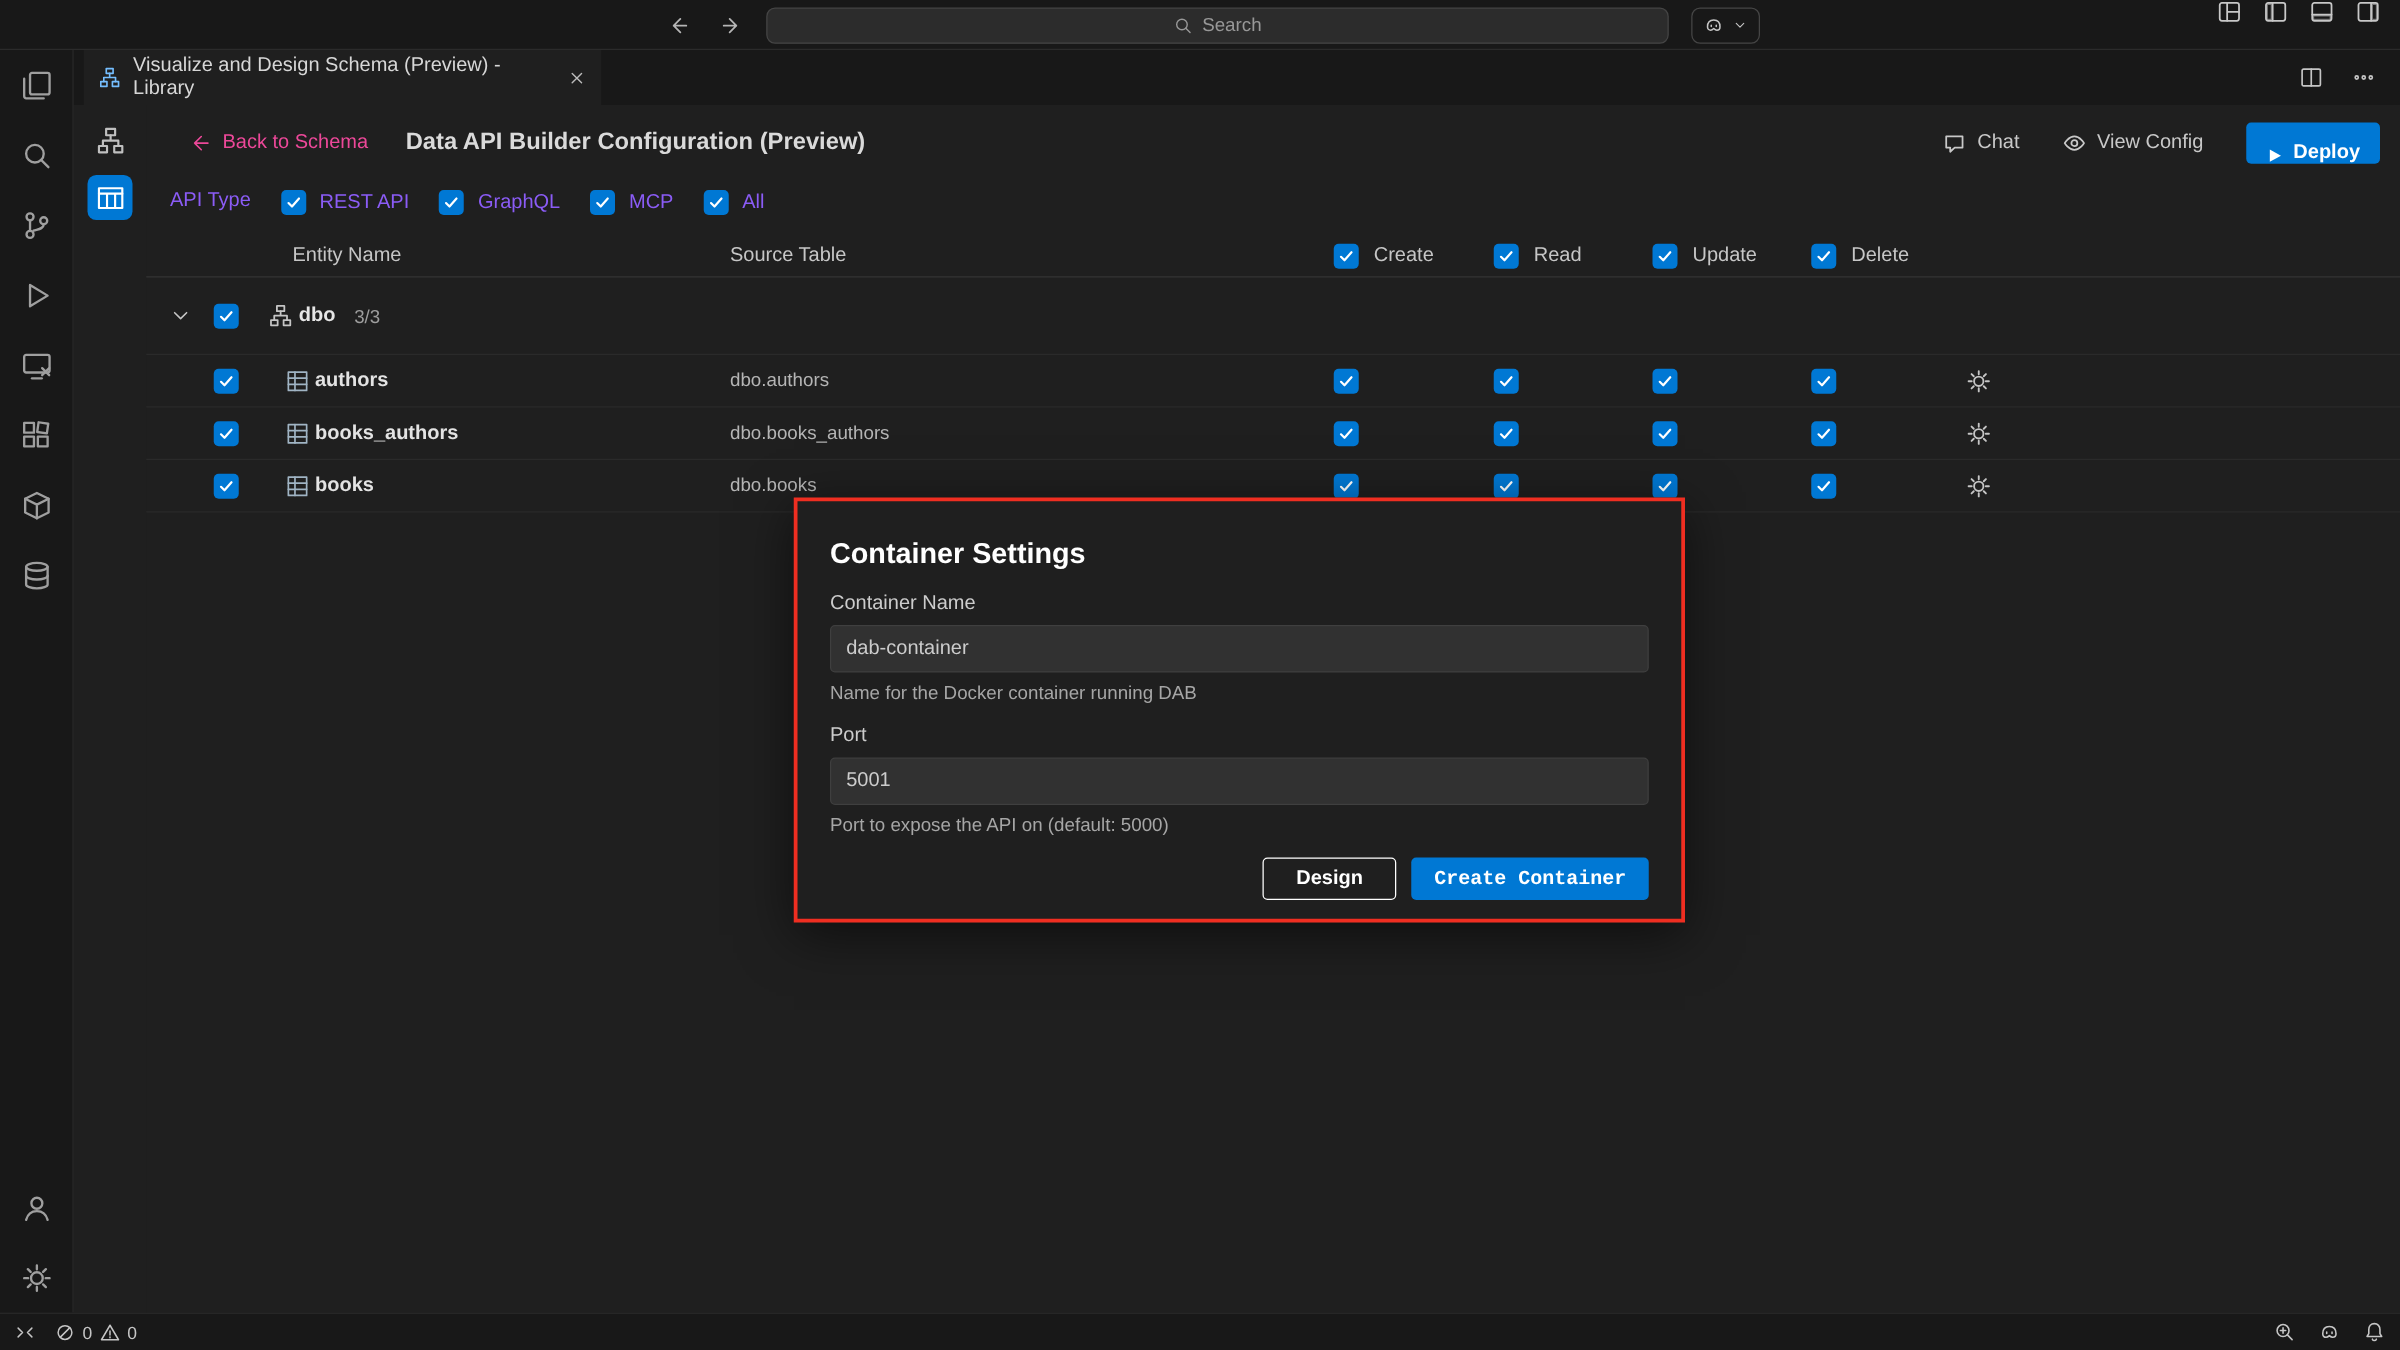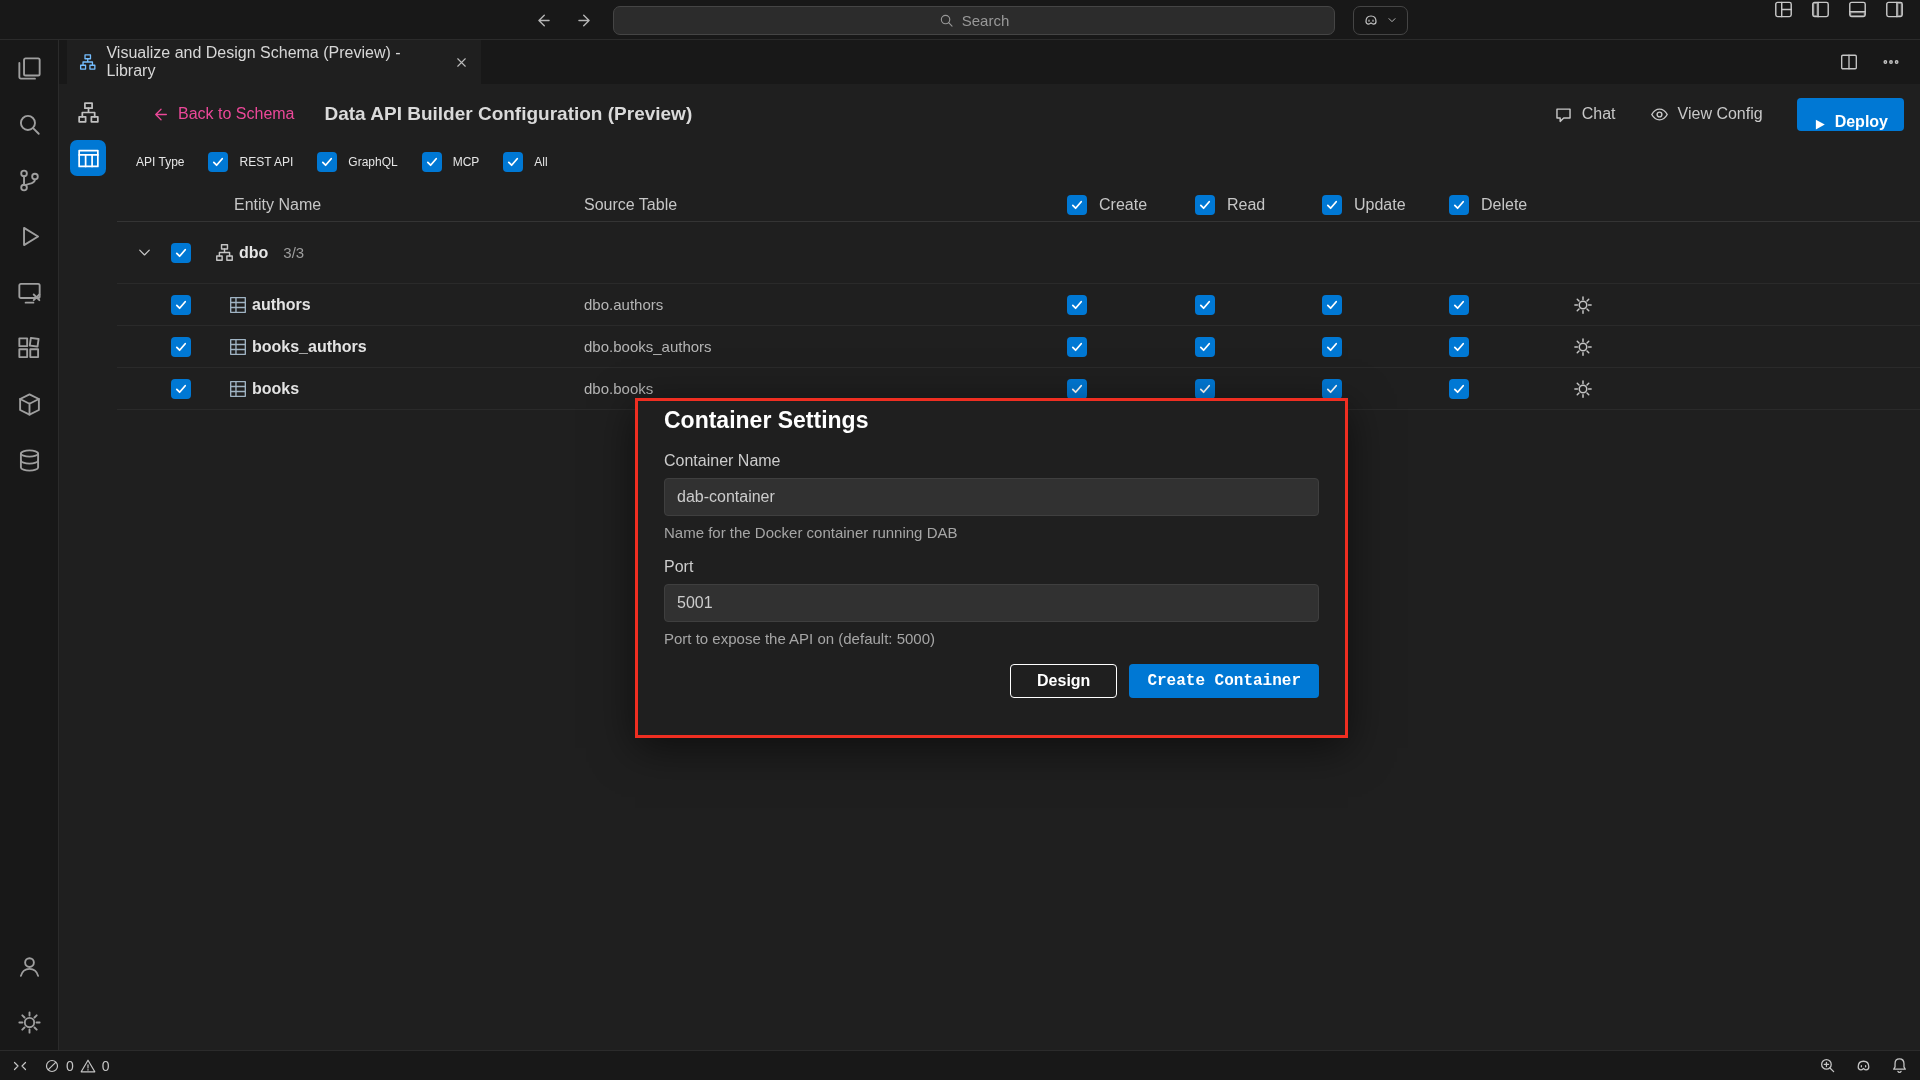--- a/index.html
+++ b/index.html
@@ -64,21 +64,21 @@
   .back svg{width:17px;height:17px}
   .page-title{margin-left:30px;font-size:19px;font-weight:700;color:#dadada}
   .header-actions{margin-left:auto;display:flex;align-items:center;gap:34px}
   .h-action{display:flex;gap:9px;align-items:center;font-size:16px;color:#c8c8c8;cursor:pointer}
   .h-action svg{width:19px;height:19px}
   .deploy{background:var(--accent,#0078d4);color:#fff;border-radius:4px;height:33px;padding:0 16px;
     display:flex;align-items:flex-end;gap:9px;font-weight:600;font-size:16px;cursor:pointer}
   .deploy svg{width:13px;height:13px}
 
   
-  .api-row{display:flex;align-items:center;gap:24px;padding-left:19px;margin-top:20px;font-size:12px;color:#e5e5e5}
+  .api-row{display:flex;align-items:flex-start;gap:24px;padding-left:19px;margin-top:20px;font-size:16px;color:#8b5cf6}
   .opt{display:flex;align-items:center;gap:11px;cursor:pointer}
   .cb{width:20px;height:20px;border-radius:4px;background:var(--accent,#0078d4);display:inline-flex;
     align-items:center;justify-content:center;flex:none;cursor:pointer}
   .cb svg{width:14px;height:14px;stroke:#fff;fill:none;stroke-width:2;stroke-linecap:round;stroke-linejoin:round}
 
   
   .filter-row{display:flex;align-items:center;margin-top:16px;padding:0 18px 0 19px}
   .filter-wrap{position:relative}
   .filter-wrap svg{position:absolute;left:10px;top:8px;width:15px;height:15px;color:#8d8d8d}
   .filter-input{width:216px;height:31px;background:#2b2b2b;border:1px solid #3f3f3f;border-radius:3px;
@@ -89,21 +89,21 @@
   
   .tgrid{display:grid;grid-template-columns:54px 44px 37px 332px 483px 128px 127px 127px 124px 1fr;align-items:center}
   .thead{height:34px;margin-top:16px;border-bottom:1px solid #343434;color:#c6c6c6;font-size:16px}
   .th-entity{grid-column:1/5;padding-left:117px}
   .th-perm{display:flex;align-items:center;gap:12px}
   .grow-row{height:62px;border-bottom:1px solid var(--row-border,#2a2a2a)}
   .chev-cell{display:flex;justify-content:center;color:#c5c5c5;cursor:pointer}
   .chev-cell svg{width:17px;height:17px}
   .schema-ic{color:#c5c5c5}
   .schema-ic svg{width:19px;height:19px}
-  .gname{display:flex;align-items:flex-start;gap:15px;margin-left:-13px}
+  .gname{display:flex;align-items:flex-end;gap:15px;margin-left:-13px}
   .gname .nm{font-weight:700;color:#e6e6e6}
   .gname .cnt{color:#9d9d9d;font-size:15px}
   .trow{height:42px;border-bottom:1px solid var(--row-border,#2a2a2a);font-size:16px}
   .ticon{margin-left:14px;color:#a0b4c4}
   .ticon svg{width:18px;height:18px}
   .name{font-weight:700;color:#e3e3e3}
   .src{color:#b5b5b5;font-size:15px}
   .gear-cell{color:#c5c5c5;cursor:pointer}
   .gear-cell svg{width:20px;height:20px}
 
@@ -111,21 +111,21 @@
   .statusbar{height:30px;background:var(--bg-shell,#181818);border-top:1px solid var(--border,#2b2b2b);
     display:flex;align-items:center;padding:0 12px;gap:16px;font-size:14px;color:#c5c5c5}
   .sb-group{display:flex;align-items:center;gap:6px;cursor:pointer}
   .sb-group svg{width:16px;height:16px}
   .sb-right{margin-left:auto;display:flex;gap:19px;align-items:center}
   .sb-right svg{width:17px;height:17px}
 
   
   .modal{position:absolute;left:635px;top:398px;width:713px;height:340px;background:#1f1f1f;
     border:3px solid var(--annotation-red,#ef2e21);box-shadow:0 10px 40px rgba(0,0,0,.55);
-    padding:6px 26px;z-index:10}
+    padding:28px 26px;z-index:10}
   .modal-title{font-size:23px;font-weight:700;color:#fff;margin-bottom:18px}
   .m-label{font-size:16px;color:#ccc;margin-bottom:8px}
   .m-input{width:100%;height:38px;background:var(--input-bg,#313131);border:1px solid var(--input-border,#3f3f3f);
     border-radius:4px;color:#ccc;padding:0 12px;font-size:16px;font-family:inherit;outline:none}
   .m-help{font-size:15px;color:#a6a6a6;margin:8px 0 17px}
   .m-actions{display:flex;justify-content:flex-end;gap:12px;margin-top:14px}
   .btn-cancel{height:34px;padding:0 26px;background:#1f1f1f;border:1px solid #ffffff;border-radius:4px;
     color:#fff;font-size:16px;font-weight:600;font-family:inherit;cursor:pointer}
   .btn-create{height:34px;padding:0 18px;background:var(--accent,#0078d4);border:none;border-radius:4px;
     color:#fff;font-size:16px;font-weight:700;font-family:Liberation Mono, monospace;cursor:pointer}

